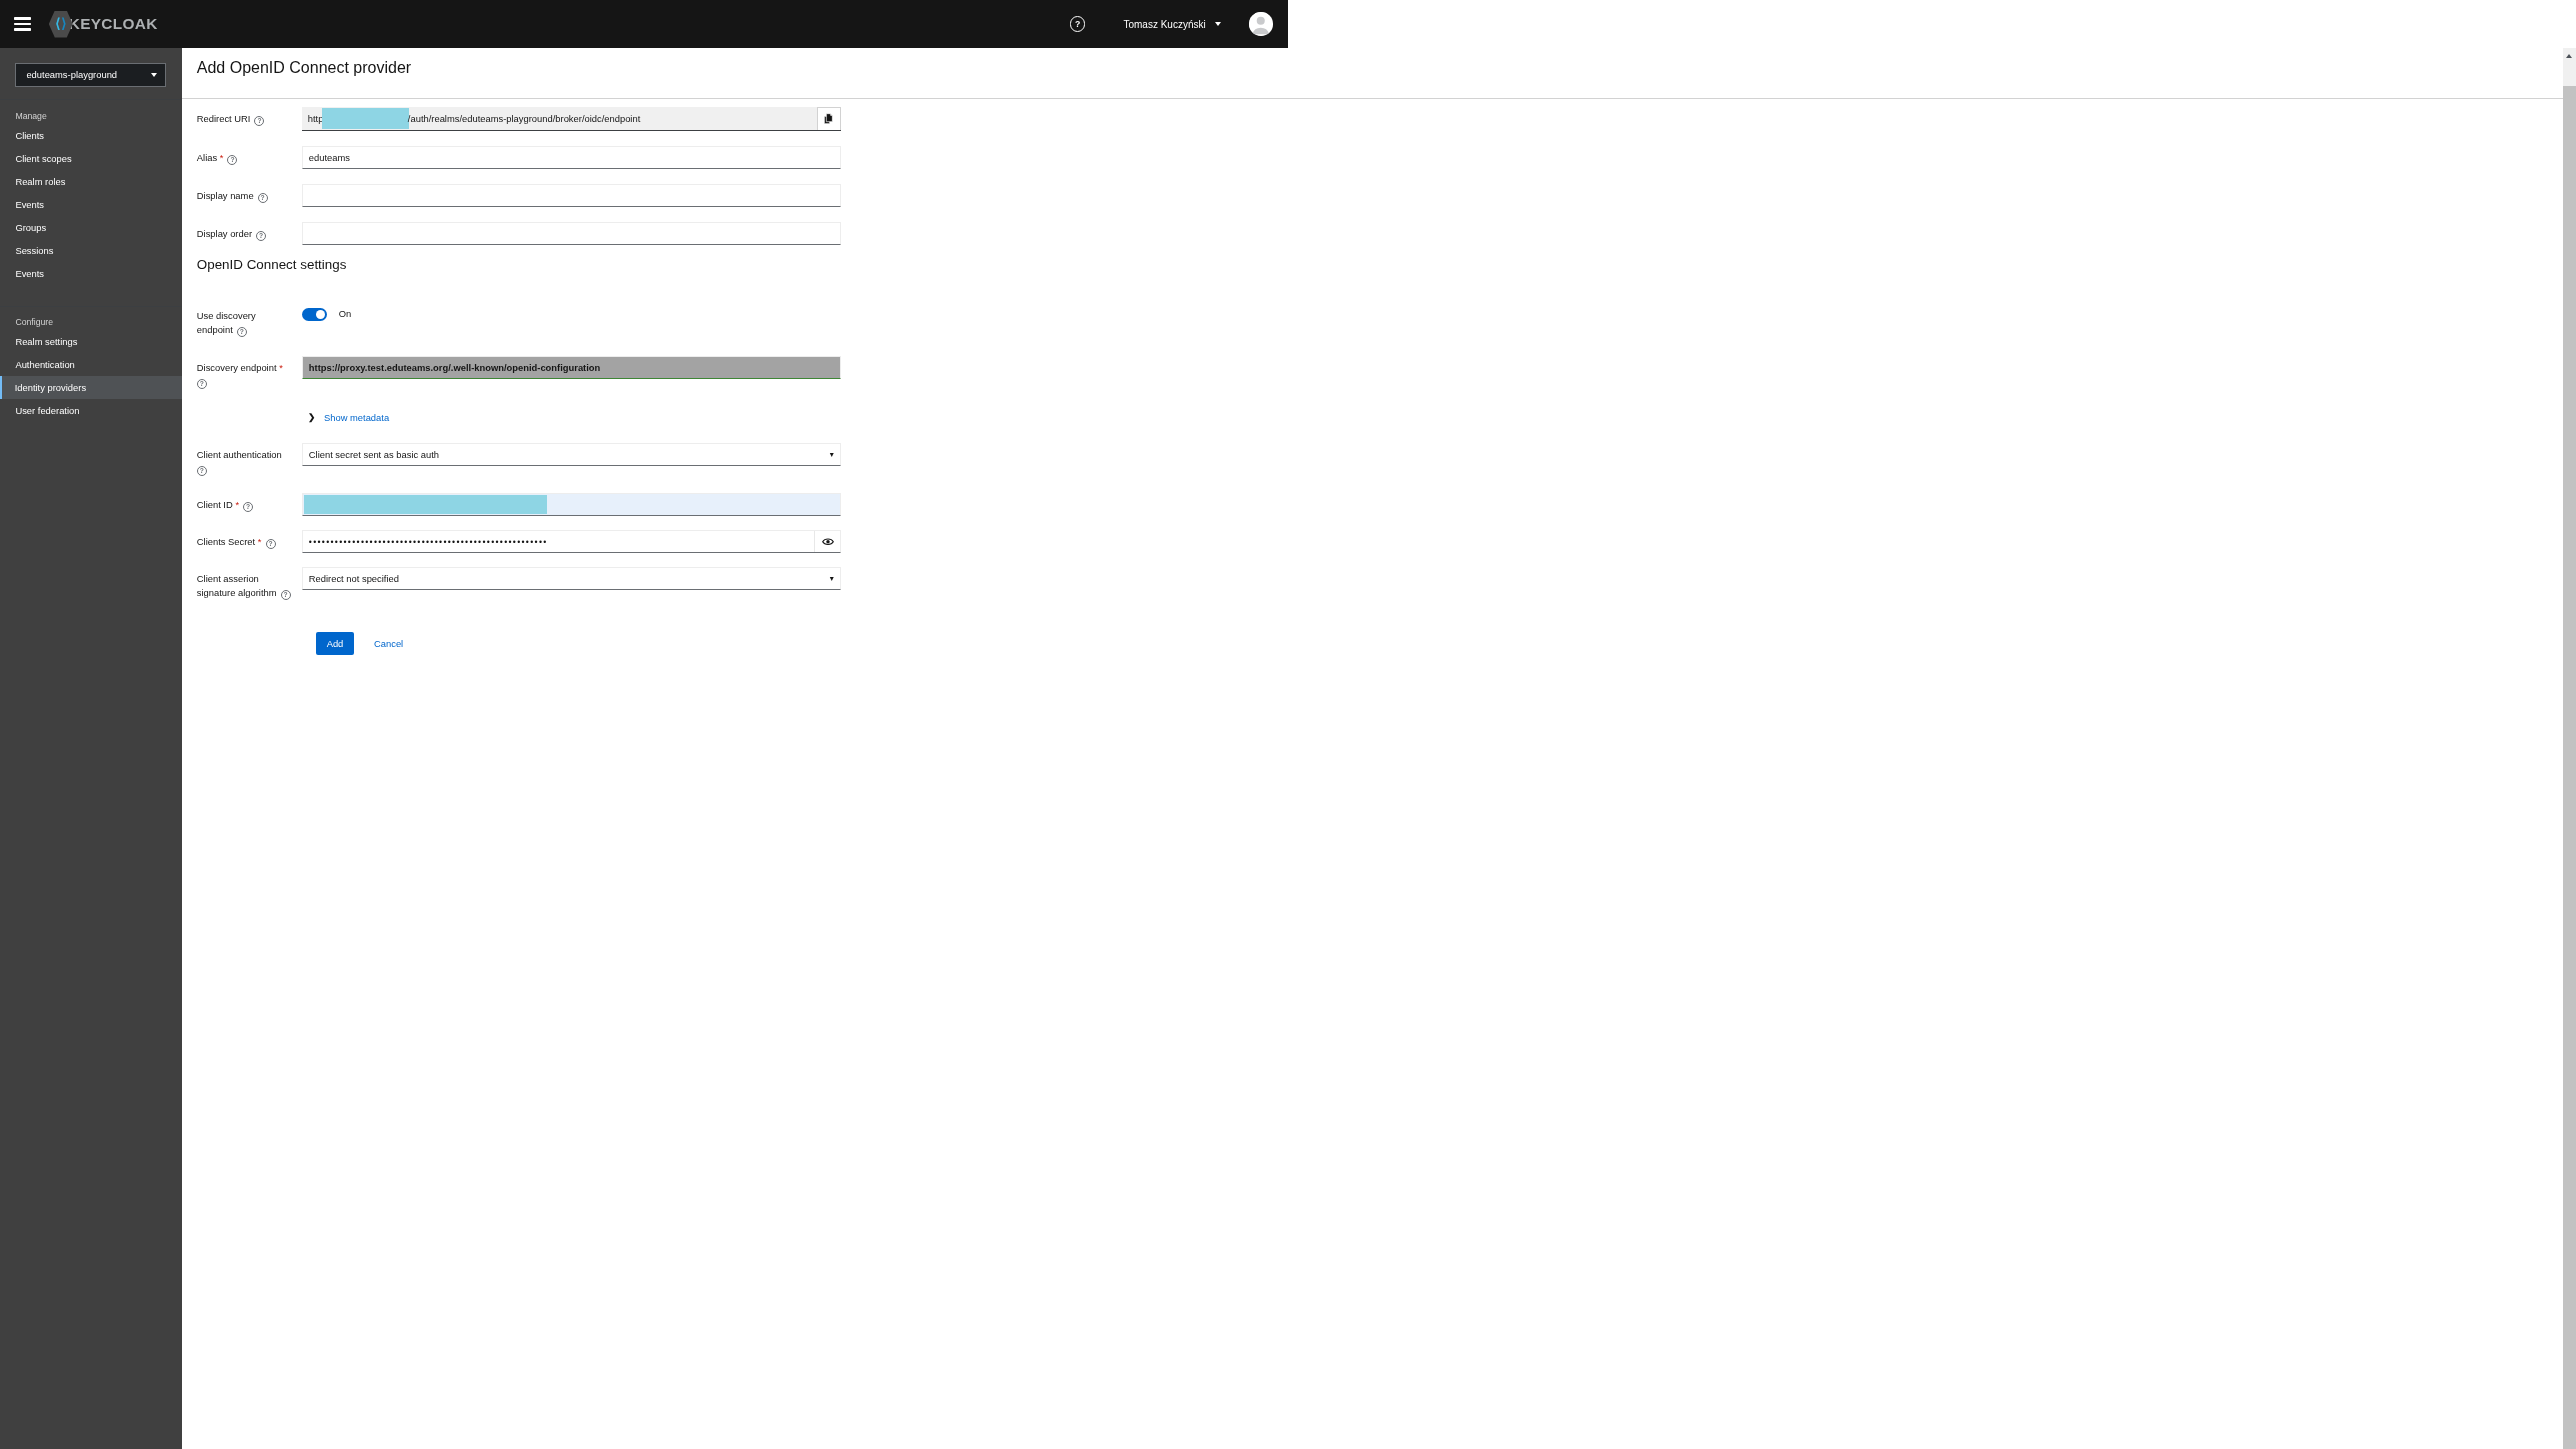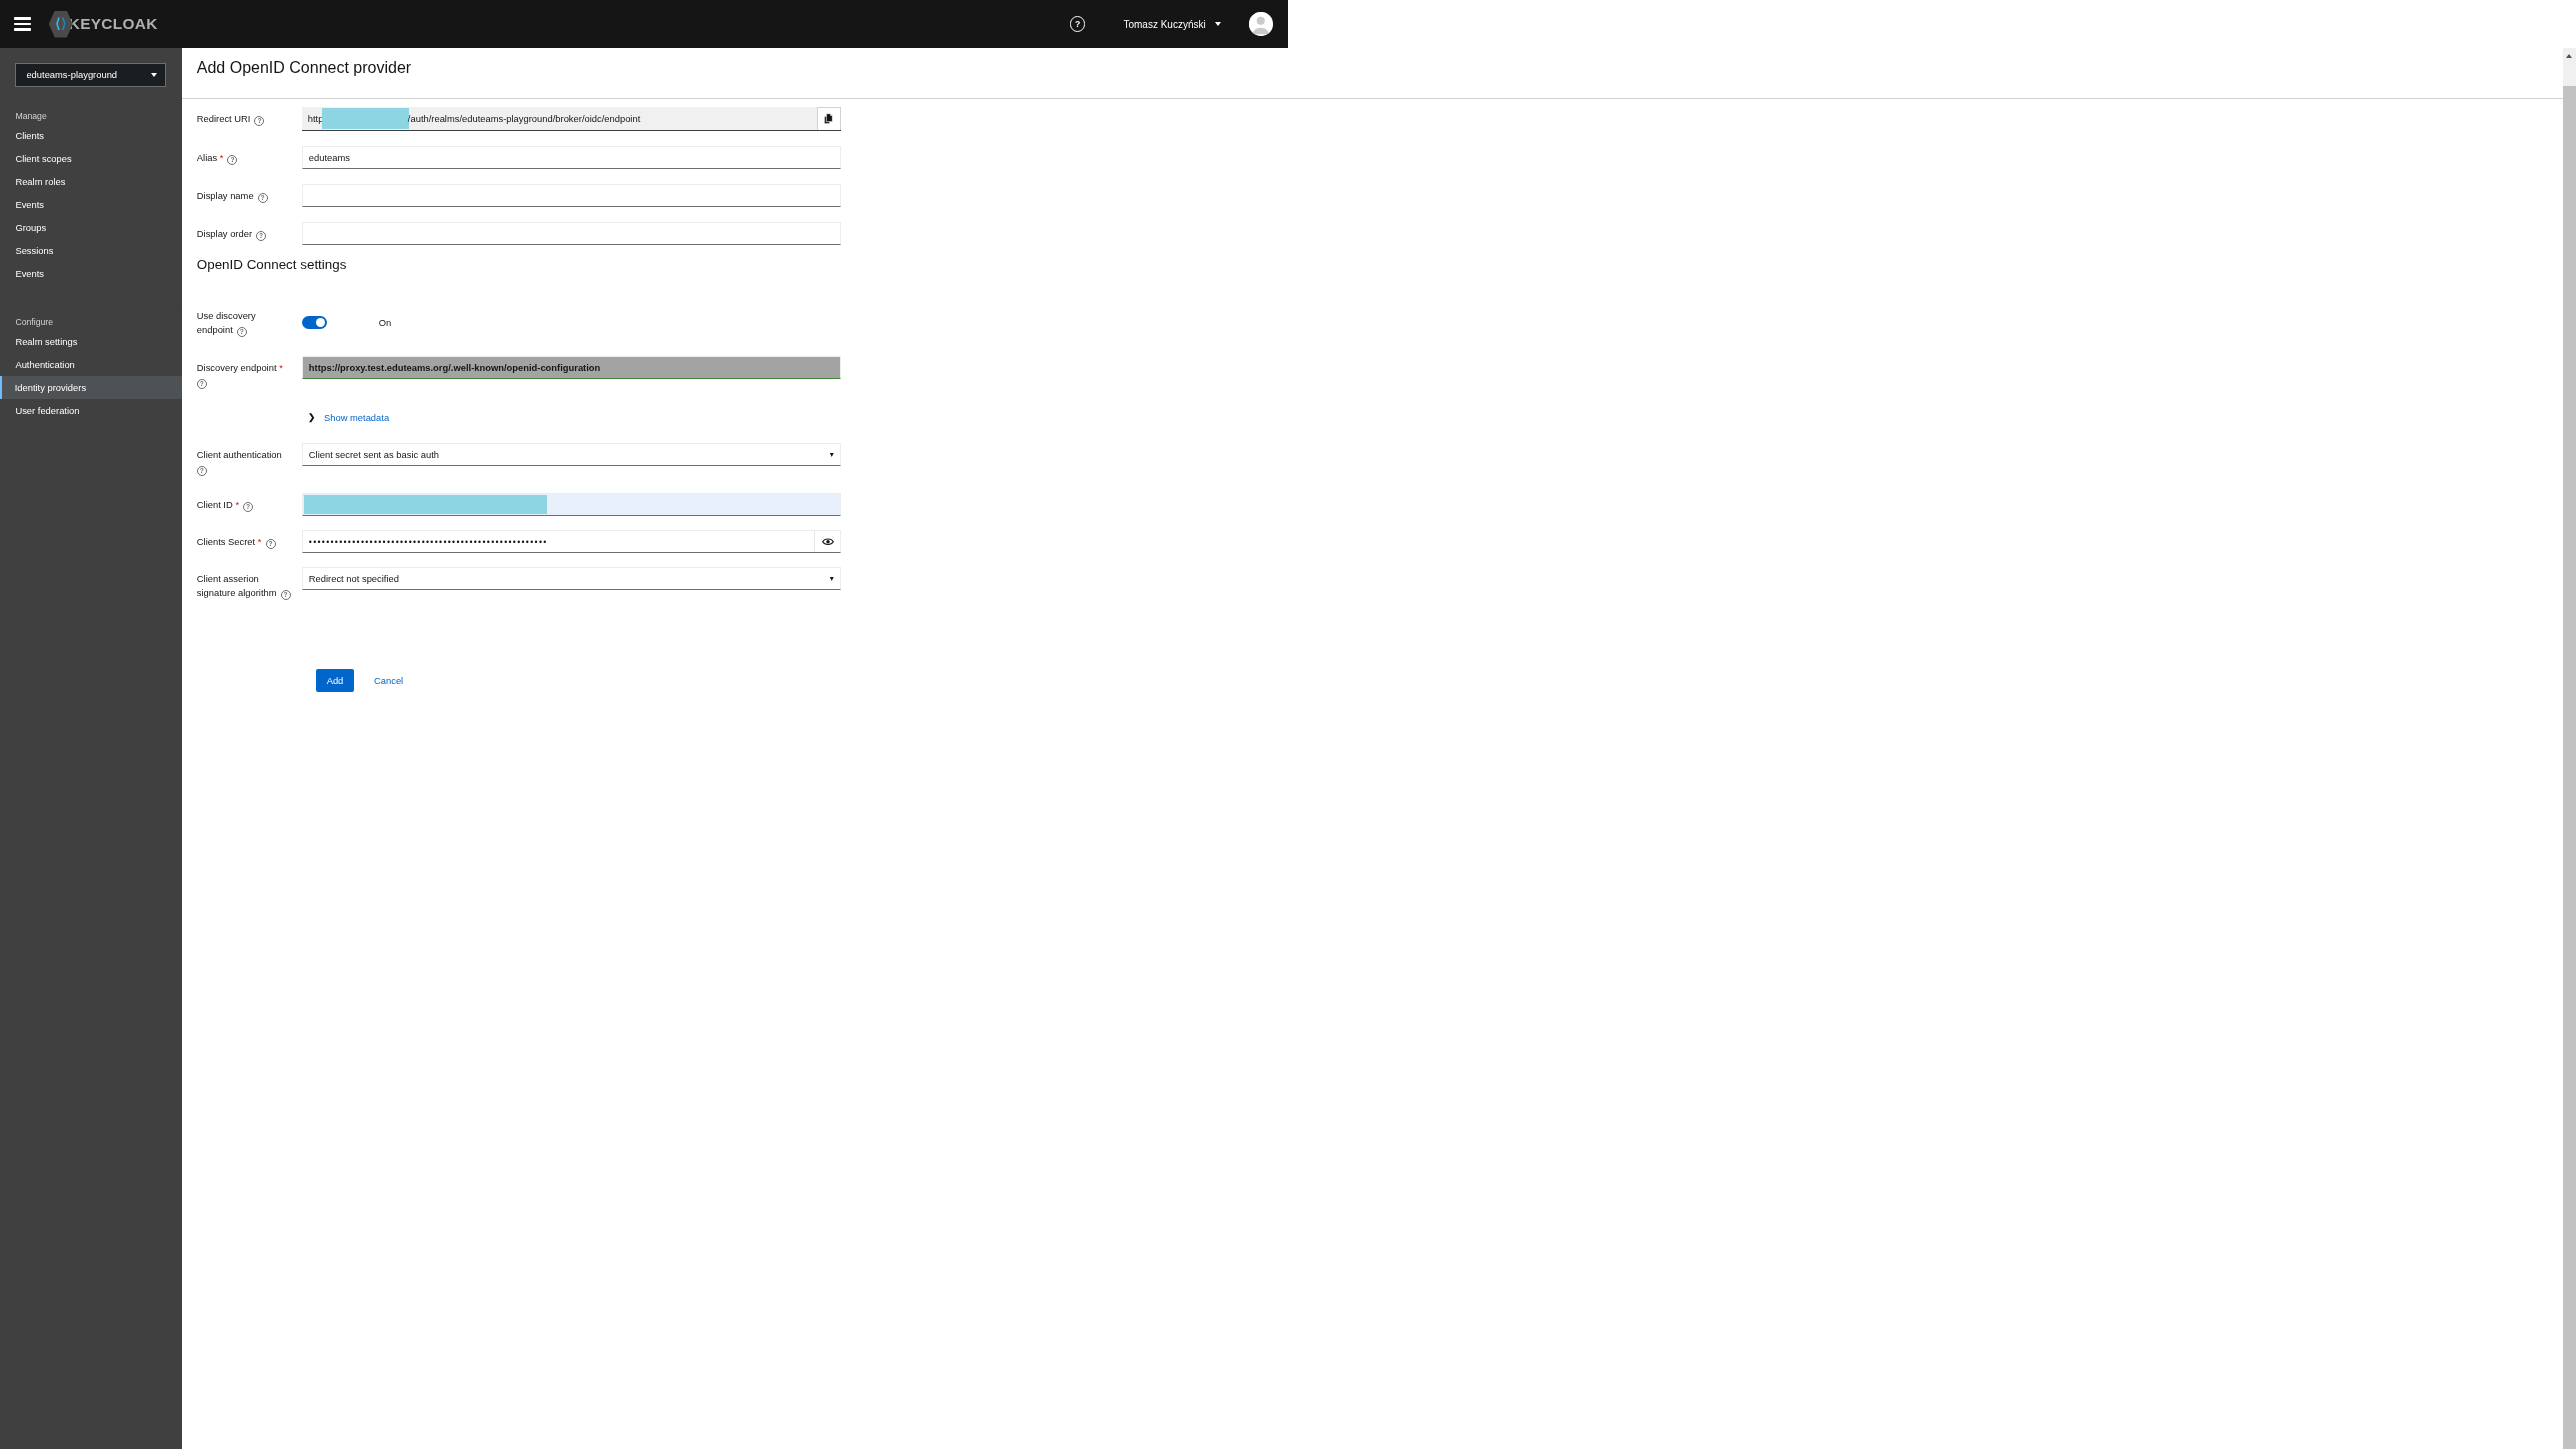--- a/index.html
+++ b/index.html
@@ -214,21 +214,21 @@
 
   <div class="row" style="top:209px;">
     <h2 class="section-heading">OpenID Connect settings</h2>
   </div>
 
   <div class="row" style="top:256px;">
     <div class="lcol">
       <span>Use discovery</span><br>
       <span>endpoint</span><span class="help-icon">?</span>
     </div>
-    <div class="fcol" style="display:flex;align-items:center;padding-top:4px;gap:40px;">
+    <div class="fcol" style="display:flex;align-items:flex-start;padding-top:4px;">
       <div class="toggle">
         <span class="knob"></span>
       </div>
       <span class="toggle-label">On</span>
     </div>
   </div>
 
   <div class="row" style="top:308px;">
     <div class="lcol">
       <span>Discovery endpoint</span><span class="req">*</span><br>
@@ -293,21 +293,21 @@
       <span>signature algorithm</span><span class="help-icon">?</span>
     </div>
     <div class="fcol">
       <div class="input select">
         <span>Redirect not specified</span>
         <span class="sel-caret">▾</span>
       </div>
     </div>
   </div>
 
-  <div class="row" style="top:621px; left:134px;">
+  <div class="row" style="top:584px; left:134px;">
     <button class="btn-add">Add</button>
     <span class="link-cancel">Cancel</span>
   </div>
 </main>
 
 <div class="scroll-track">
   <div class="scroll-up"></div>
   <div class="scroll-thumb"></div>
 </div>
 

